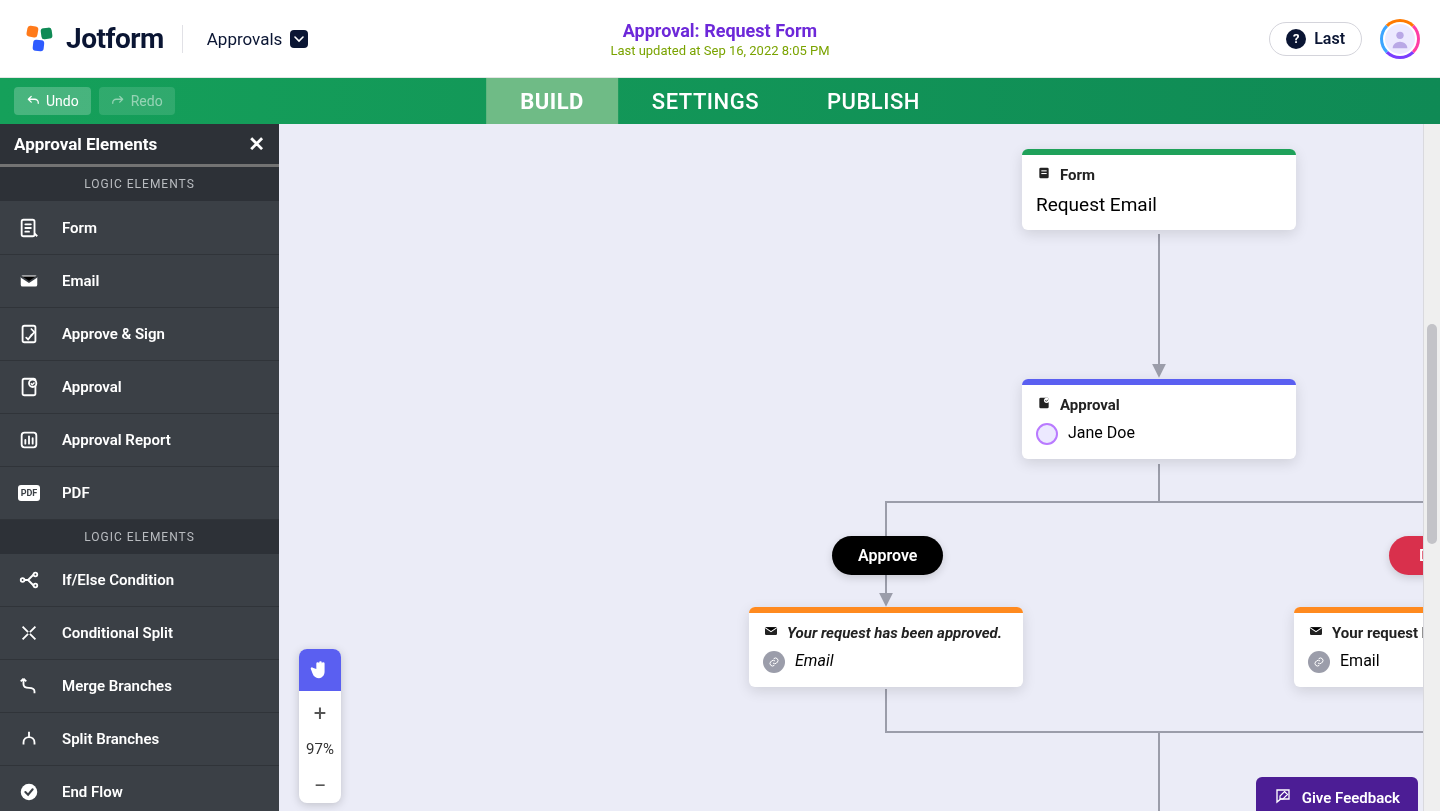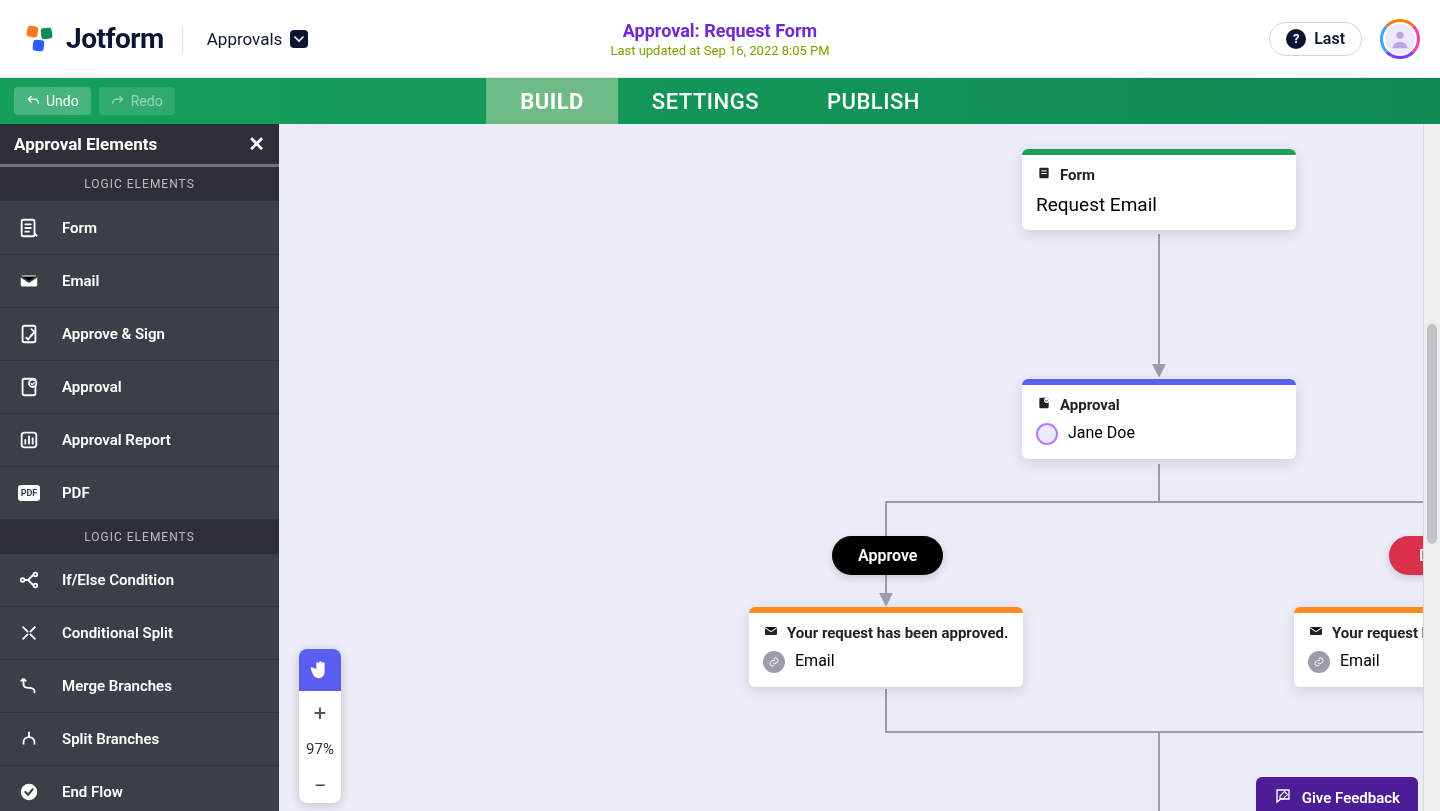--- a/index.html
+++ b/index.html
@@ -310,21 +310,21 @@
     </div>
 
     <div class="badge approve" style="left:553px; top:412px;">
       <span>Approve</span>
     </div>
 
     <div class="badge deny" style="left:1110px; top:412px; padding-left:30px; padding-right:60px;">
       <span>D</span>
     </div>
 
-    <div class="node" style="left:470px; top:483px;">
+    <div class="node" style="left:470px; top:483px;font-style:italic;">
       <div class="bar" style="background:#ff8a1f"></div>
       <div class="head">
         <span><svg width="16" height="16" viewBox="0 0 24 24">
               <rect x="3" y="6" width="18" height="12" rx="2" fill="#222"></rect>
               <path d="M3 7l9 6 9-6" stroke="#fff" stroke-width="1.6"></path>
             </svg></span>
         <span>Your request has been approved.</span>
       </div>
       <div class="row">
         <span class="link-chip">

